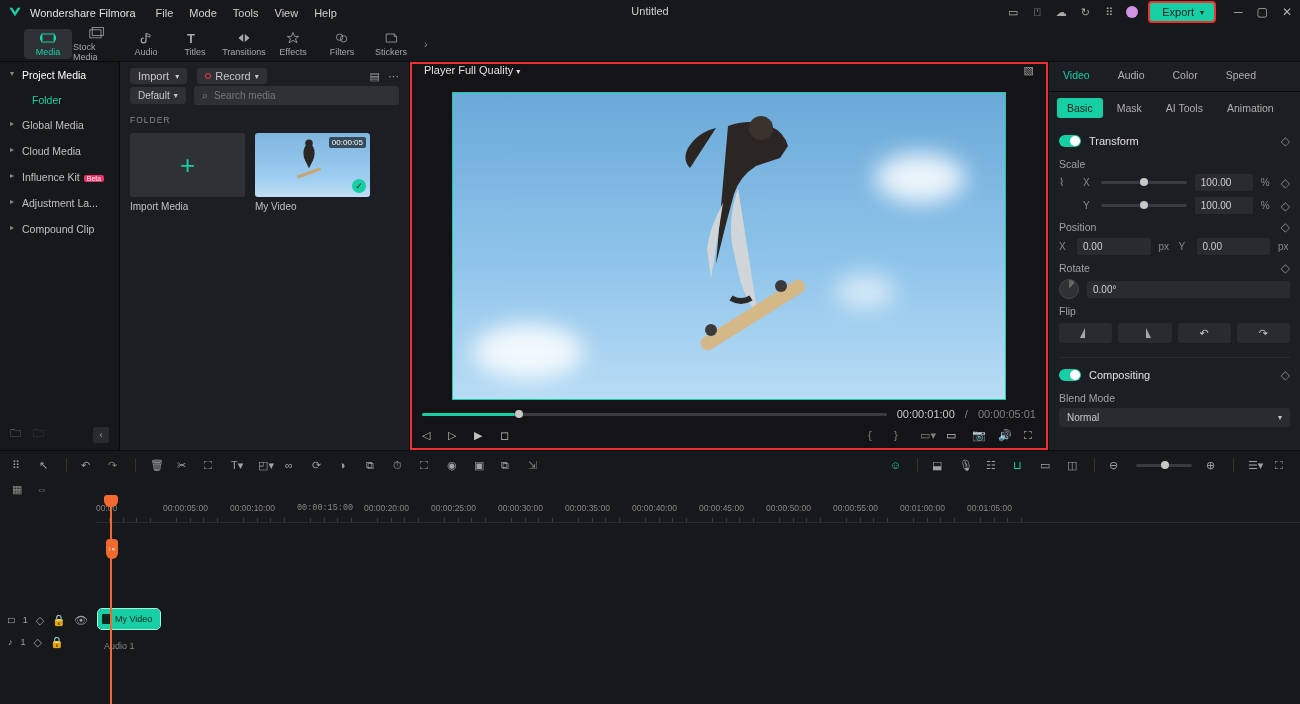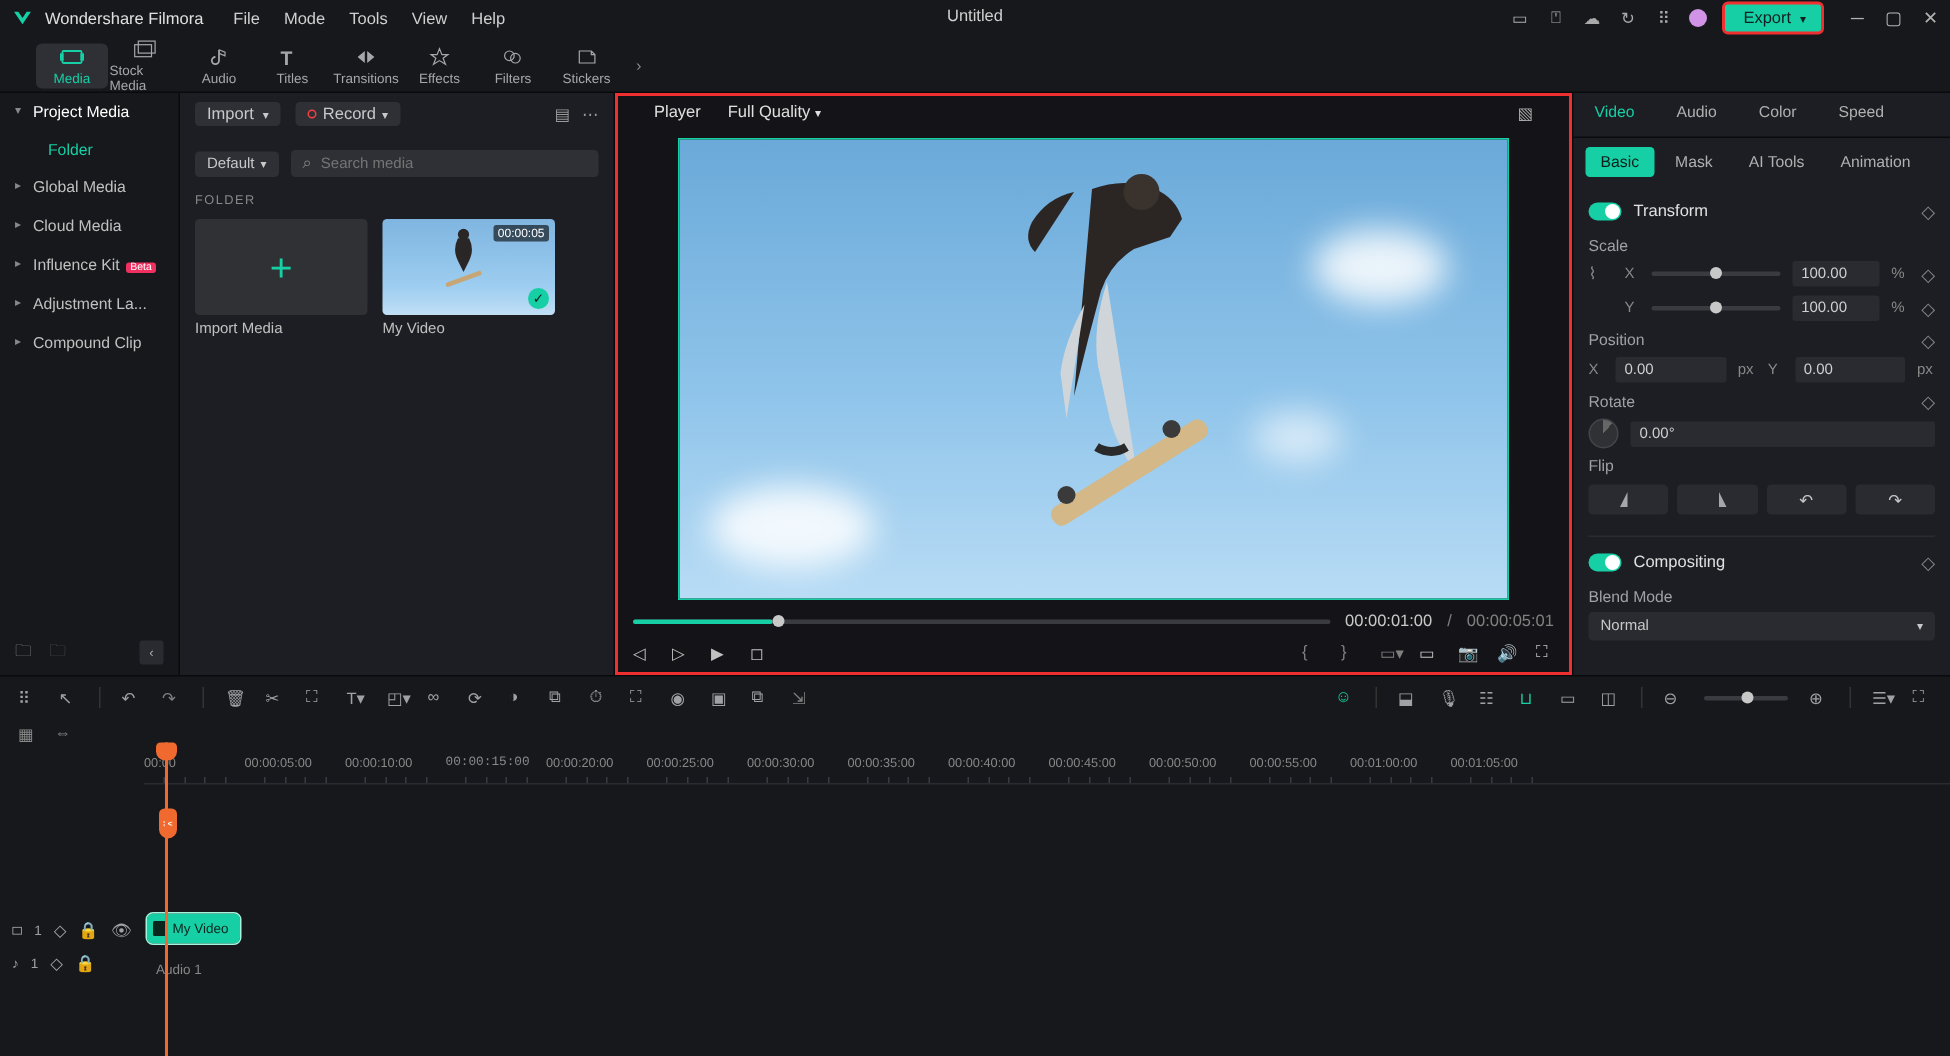--- a/index.html
+++ b/index.html
@@ -28,42 +28,42 @@
   .leftcol { width: 120px; background: #17181c; border-right: 1px solid #0a0a0c; display:flex; flex-direction:column; }
   .leftcol .item { padding: 7px 10px 7px 22px; color: #c0c0c0; position: relative; cursor: pointer; font-size: 10.5px; }
   .leftcol .item.active { color: #fff; }
   .leftcol .item .chev { position: absolute; left: 10px; color: #888; font-size: 8px; }
   .leftcol .sub { padding-left: 32px; color: #16cfa5; font-size: 10.5px; padding-top:6px; padding-bottom:6px; }
   .leftcol .beta { background:#f03060; color:#fff; font-size:7px; padding:0 3px; border-radius:2px; margin-left:4px;}
   .leftcol .bottomicons { margin-top:auto; display:flex; gap:12px; padding:6px 10px; align-items:center;}
   .leftcol .bottomicons .collapse { margin-left:auto; background:#2a2b30; width:16px; height:16px; border-radius:2px; display:flex; align-items:center; justify-content:center;}
 
   .mediacol { width: 290px; background: #1d1e23; border-right: 1px solid #0a0a0c; padding: 6px 10px; }
-  .mediactl { display: flex; align-items: center; gap: 10px; margin-bottom: 16px; }
+  .mediactl { display: flex; align-items: center; gap: 10px; margin-bottom: 2px; }
   .mediactl .importbtn { background: #2f3036; padding: 2px 8px; border-radius: 3px; display: flex; align-items: center; gap: 6px; cursor: pointer; }
   .mediactl .recbtn { background: #2f3036; padding: 2px 8px; border-radius: 3px; display: flex; align-items: center; gap: 4px; cursor: pointer; }
   .mediactl .recdot { width:6px; height:6px; border-radius:50%; border:1px solid #f04040;}
   .mediactl .filtopts{ margin-left:auto; display:flex; gap:8px; color:#999;}
   .mediasearch { display: flex; align-items: center; gap: 8px; margin-bottom: 10px; }
   .mediasearch .def { background:#2f3036; padding:3px 8px; border-radius:3px; display:flex; gap:4px; align-items:center; cursor:pointer; font-size:10px;}
   .mediasearch .searchbox { flex:1; background:#2f3036; border-radius:3px; display:flex; align-items:center; padding:3px 8px; gap:6px;}
   .mediasearch input { background:transparent; border:none; color:#c0c0c0; font-size:10px; outline:none; width:100%;}
   .foldername { font-size:8.5px; color:#888; letter-spacing:1px; margin-bottom:8px;}
   .thumbrow { display:flex; gap:10px; }
   .thumbbox { width:115px; }
   .thumb { width:115px; height:64px; background:#303135; border-radius:3px; display:flex; align-items:center; justify-content:center; position:relative; cursor:pointer;}
   .thumb .plus { color:#16cfa5; font-size:26px; font-weight:200; }
   .thumb .dur { position:absolute; top:4px; right:4px; background:rgba(0,0,0,0.6); color:#fff; font-size:8px; padding:1px 3px; border-radius:2px;}
   .thumb .check { position:absolute; bottom:4px; right:4px; width:14px; height:14px; background:#16cfa5; border-radius:50%; display:flex; align-items:center; justify-content:center; color:#0a1a15; font-size:9px;}
   .thumblbl { font-size:10px; color:#c0c0c0; margin-top:4px;}
   .thumbsky { background: linear-gradient(180deg,#7fb5e0 0%,#9dcdf0 70%,#c0dff5 100%); position:relative; overflow:hidden;}
   .thumbperson { position:absolute; left:34px; top:4px; width:40px; height:50px; }
 
   .previewcol { flex:1; background:#141418; border:2px solid #f03030; display:flex; flex-direction:column; position:relative;}
-  .previewtop { height:26px; display:flex; align-items:center; gap:18px; padding:0 24px;}
+  .previewtop { height:26px; display:flex; align-items:flex-start; gap:3px; padding:0 12px;}
   .previewtop .tab { color:#e0e0e0; cursor:pointer;}
   .previewtop .snap { margin-left:auto; color:#aaa; cursor:pointer;}
   .canvas { flex:1; display:flex; align-items:center; justify-content:center; padding:6px;}
   .canvasinner { width:554px; height:308px; background: linear-gradient(180deg,#6aa9d9 0%,#8fc4ea 55%,#b8dcf5 100%); border:1px solid #16cfa5; position:relative; overflow:hidden;}
   .cloud { position:absolute; background:rgba(255,255,255,0.85); border-radius:50%; filter:blur(11px);}
   .skater { position:absolute; left:200px; top:15px; }
   .timelinebar { height:18px; display:flex; align-items:center; padding:0 10px; gap:10px;}
   .pb { flex:1; height:3px; background:#3a3b40; border-radius:2px; position:relative;}
   .pb .fill { height:100%; width:20%; background:#16cfa5; border-radius:2px;}
   .pb .knob { position:absolute; left:20%; top:-3px; width:8px; height:8px; background:#c8c8c8; border-radius:50%;}

